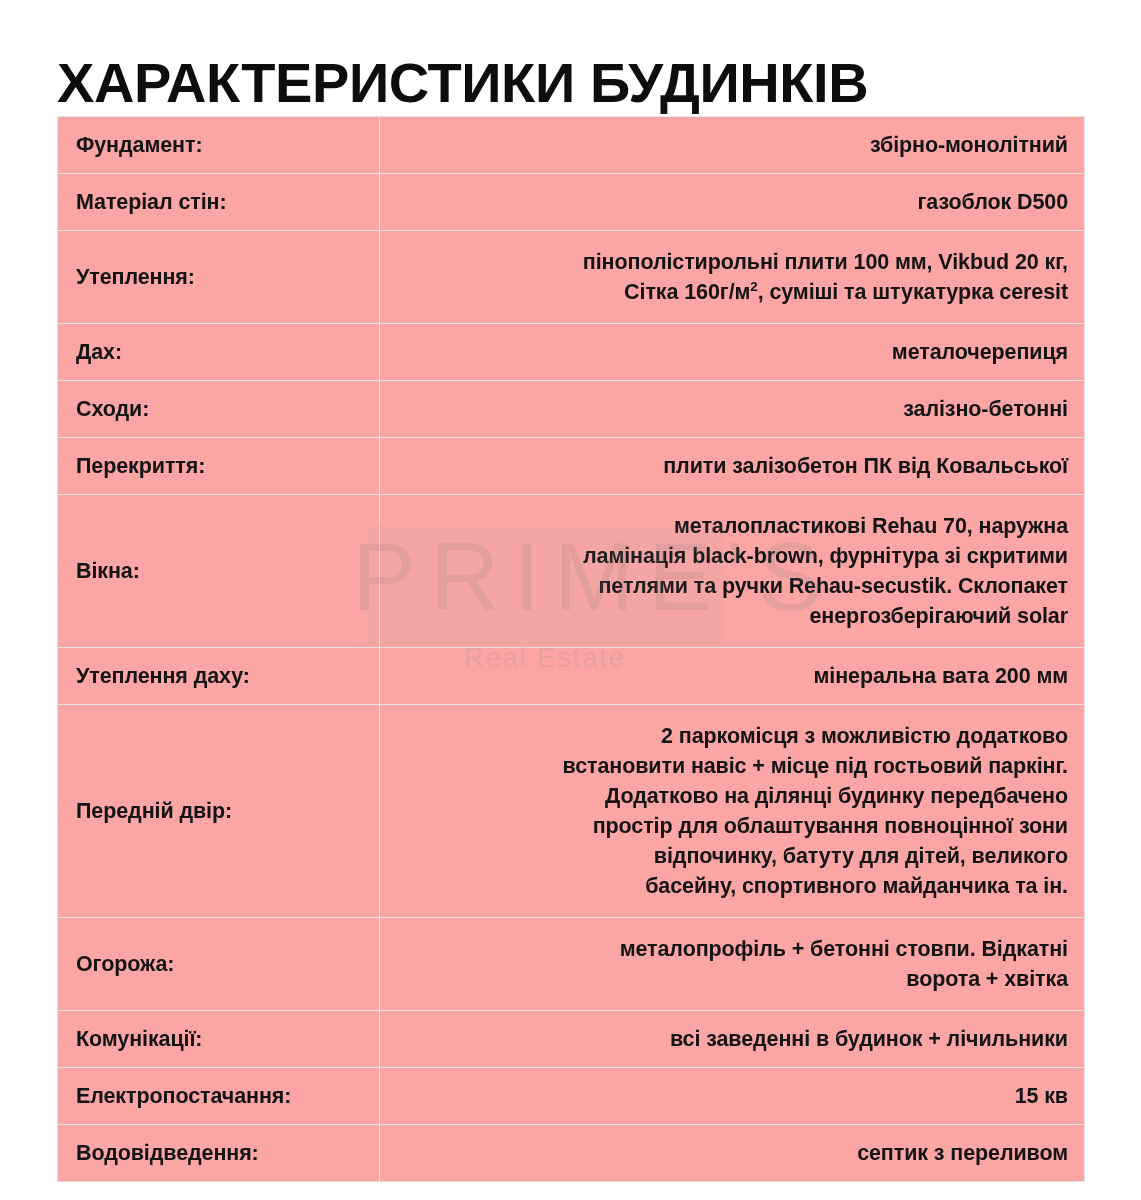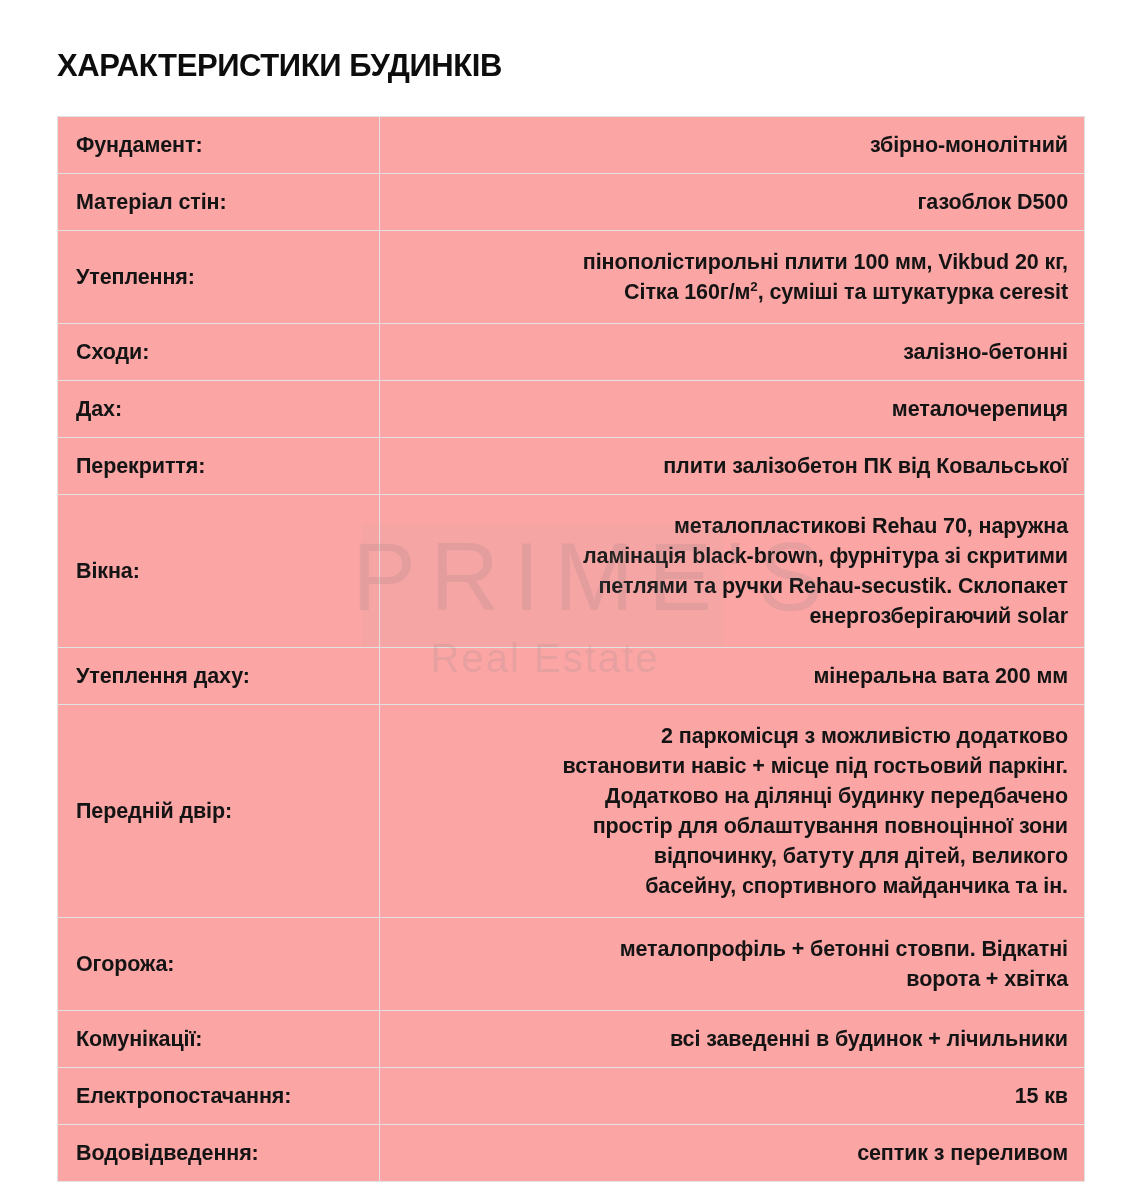--- a/index.html
+++ b/index.html
@@ -22,21 +22,21 @@
     width: 1141px;
     height: 1200px;
     box-sizing: border-box;
   }
 
   
   .page-title {
     position: absolute;
     left: 57px;
     top: 18px;
-    font-size: 31px;
+    font-size: 56px;
     line-height: 54px;
     font-weight: 800;
     letter-spacing: -0.4px;
     color: #0d0d0d;
     white-space: nowrap;
     text-transform: uppercase;
   }
 
   
   .spec-table-wrap {
@@ -125,21 +125,21 @@
     color: rgba(120,120,120,0.55);
     white-space: nowrap;
     font-family: "Liberation Sans", "DejaVu Sans", sans-serif;
   }
   .watermark .wm-sub {
     position: absolute;
     left: 0px;
     top: 128px;
     width: 386px;
     text-align: center;
-    font-size: 40px;
+    font-size: 27px;
     line-height: 48px;
     font-weight: 400;
     letter-spacing: 2px;
     color: rgba(135,135,135,0.60);
     white-space: nowrap;
   }
 </style>
 </head>
 <body>
 
@@ -167,29 +167,29 @@
             </td>
           </tr>
           <tr class="tall">
             <td class="cell-label">Утеплення:</td>
             <td class="cell-value">
               <span class="val-line">пінополістирольні плити 100 мм, Vikbud 20 кг,</span>
               <span class="val-line"><span>Сітка 160г/м</span><sup>2</sup><span>, суміші та штукатурка ceresit</span></span>
             </td>
           </tr>
           <tr>
+            <td class="cell-label">Дах:</td>
+            <td class="cell-value">
+              <span class="val-line">металочерепиця</span>
+            </td>
+          </tr>
+          <tr>
             <td class="cell-label">Сходи:</td>
             <td class="cell-value">
               <span class="val-line">залізно-бетонні</span>
-            </td>
-          </tr>
-          <tr>
-            <td class="cell-label">Дах:</td>
-            <td class="cell-value">
-              <span class="val-line">металочерепиця</span>
             </td>
           </tr>
           <tr>
             <td class="cell-label">Перекриття:</td>
             <td class="cell-value">
               <span class="val-line">плити залізобетон ПК від Ковальської</span>
             </td>
           </tr>
           <tr class="tall">
             <td class="cell-label">Вікна:</td>

